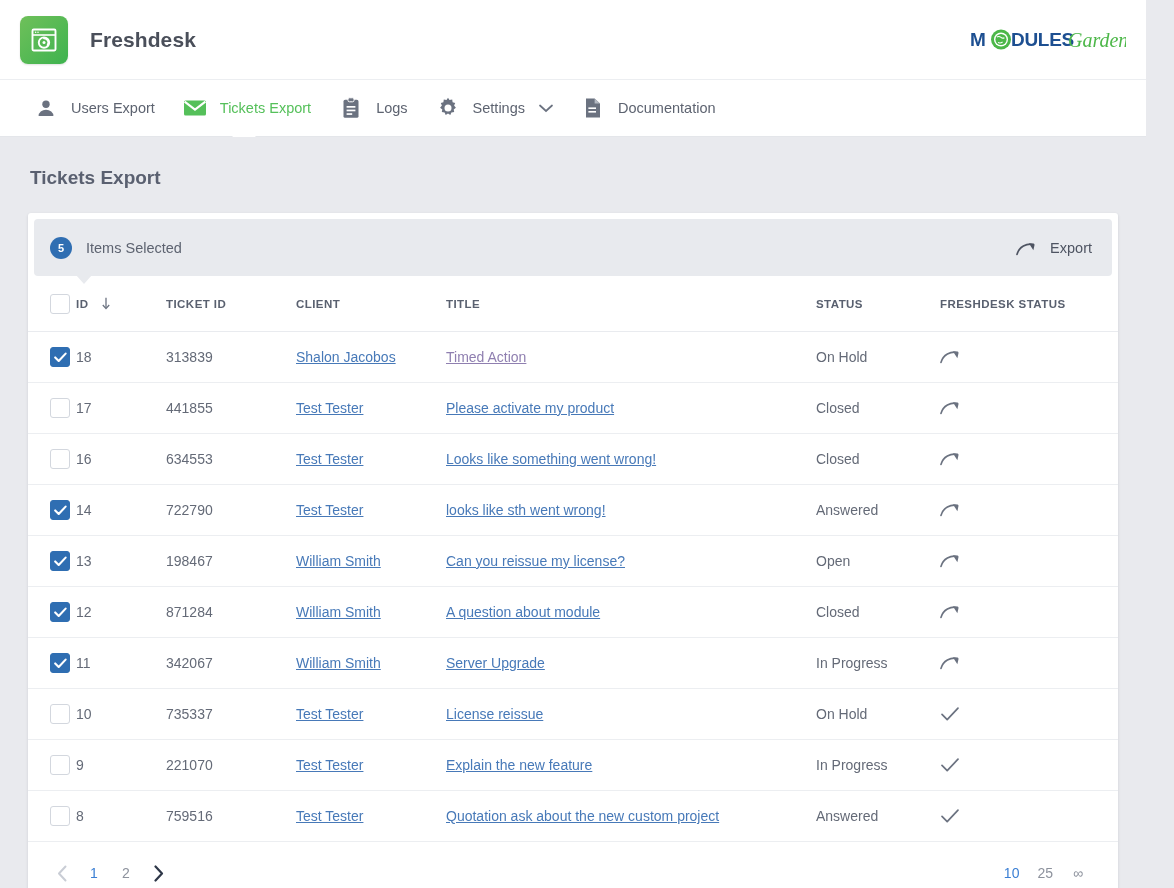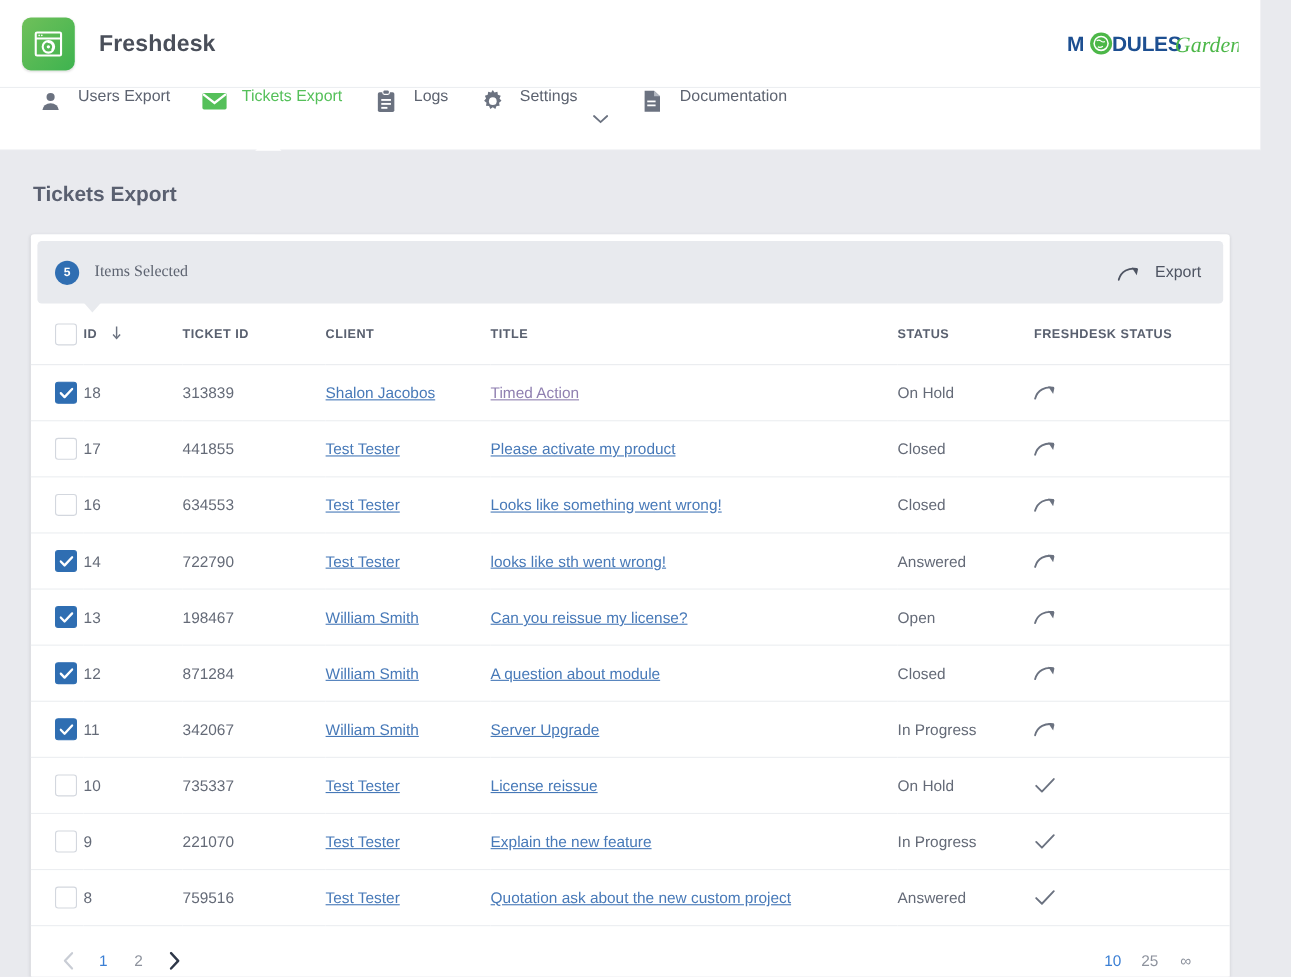--- a/index.html
+++ b/index.html
@@ -36,21 +36,21 @@
 
   
   .nav {
     height: 57px; background: #fff;
     display: flex; align-items: center;
     padding-left: 20px;
     position: relative;
     border-bottom: 1px solid #e4e6ea;
   }
   .nav-item {
-    display: flex; height: 57px;
+    display: flex; align-items: center; height: 57px;
     padding: 0 14px; cursor: pointer; position: relative;
     font-size: 14.5px; color: #5d6370;
   }
   .nav-item .nv-ico { width: 24px; height: 24px; display:flex; align-items:center; justify-content:center; margin-right: 13px; flex:none;}
   .nav-item.active { color: #55c05a; }
   .nav-caret { margin-left: 14px; display:flex; align-items:center;}
   .nav-notch {
     position: absolute; bottom: -1px; left: 232px;
     width: 0; height: 0;
     border-left: 12px solid transparent;
@@ -79,21 +79,21 @@
     background: #e8eaee; border-radius: 4px;
     height: 57px; display: flex; align-items: center;
     padding: 0 18px 0 16px;
   }
   .sel-badge {
     width: 22px; height: 22px; border-radius: 50%;
     background: #2f6eb2; color: #fff; font-size: 11px; font-weight: bold;
     display:flex; align-items:center; justify-content:center;
     flex: none;
   }
-  .sel-text { margin-left: 14px; font-size: 14.5px; color: #5d6370; font-family: Liberation Serif, serif; }
+  .sel-text { margin-left: 14px; font-size: 14.5px; color: #5d6370; }
   .export-btn {
     margin-left: auto; display: flex; align-items: flex-end;
     font-size: 14.5px; color: #4e5462; cursor: pointer; padding: 4px 2px;
   }
   .export-btn .ex-ico { margin-right: 12px; display: flex; align-items:center;}
   .sel-notch {
     position: absolute; left: 48px; bottom: -8px;
     width: 0; height: 0;
     border-left: 8px solid transparent;
     border-right: 8px solid transparent;

